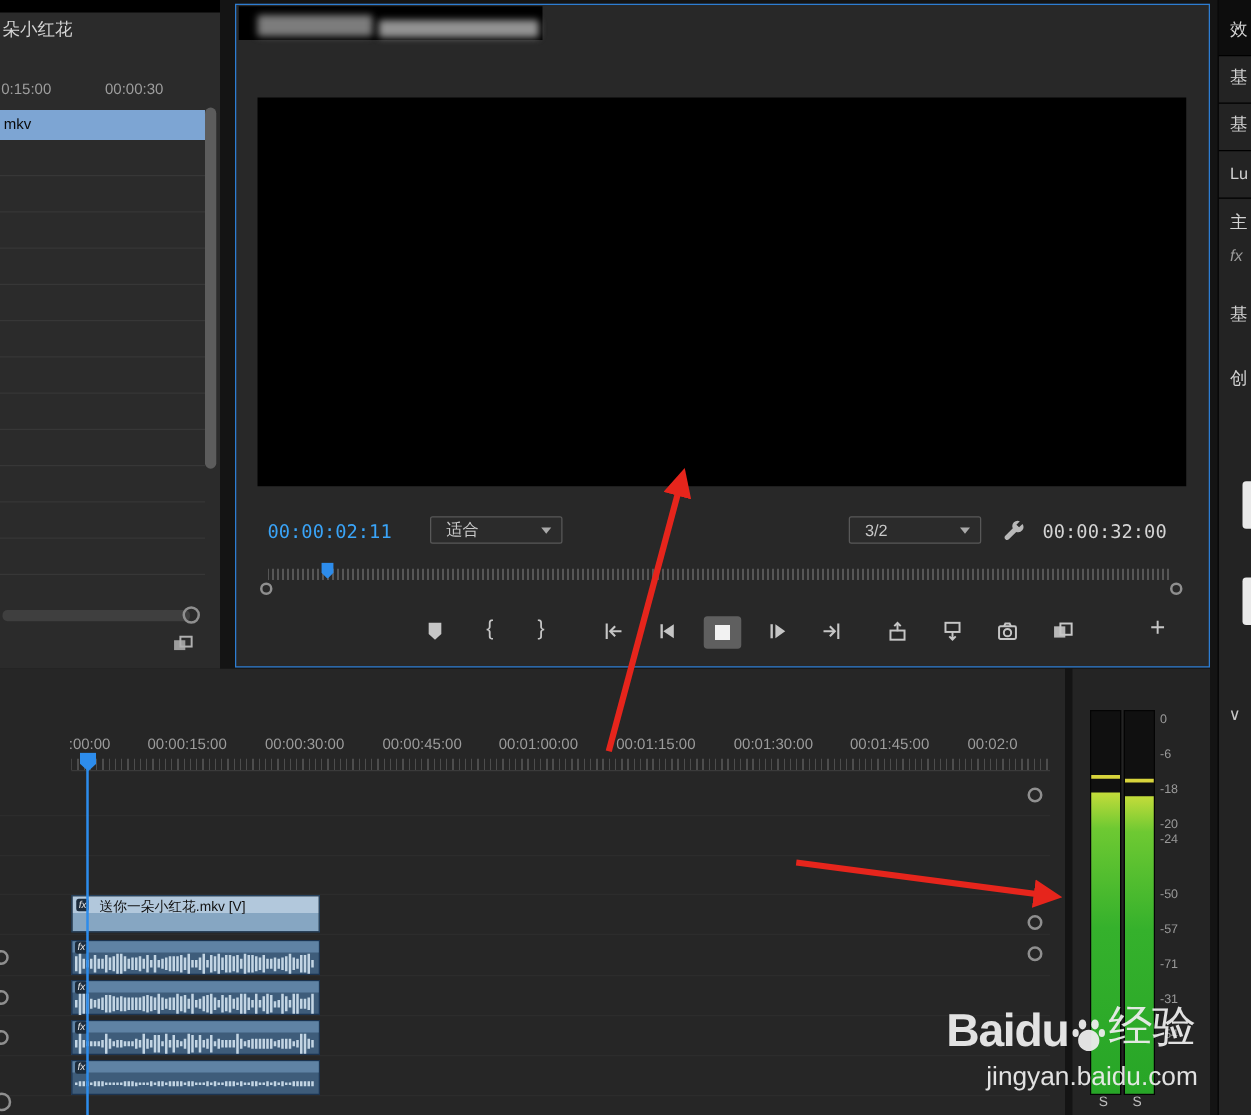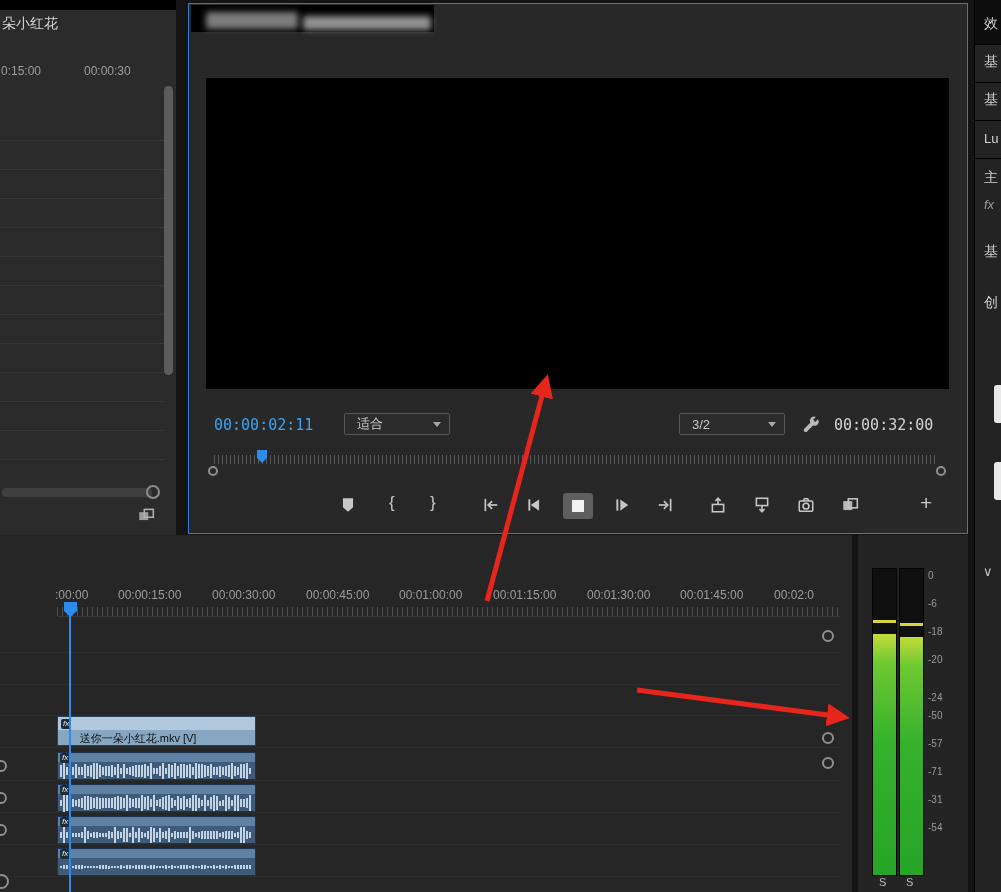--- a/index.html
+++ b/index.html
@@ -35,20 +35,23 @@
 
 <div class="page">
 
   <div class="panel" style="left:0;top:0;width:176px;height:535px;background:#2b2b2b;">
     <div class="abs" style="left:0;top:0;width:176px;height:10px;background:#000;"></div>
     <div class="txt" style="left:2px;top:15px;font-size:14px;color:#d6d6d6;">朵小红花</div>
 
     <div class="txt" style="left:1px;top:64px;font-size:12px;color:#9e9e9e;">0:15:00</div>
     <div class="txt" style="left:84px;top:64px;font-size:12px;color:#9e9e9e;">00:00:30</div>
 
+    <div class="abs" style="left:0;top:88px;width:164px;height:24px;background:#7da5d3;cursor:pointer;">
+      <span class="txt" style="left:3px;top:4px;font-size:12px;color:#0a0a0a;">mkv</span>
+    </div>
 
     <div class="abs" style="left:0;top:112px;width:164px;">
       <div class="rowline"></div>
       <div class="rowline"></div>
       <div class="rowline"></div>
       <div class="rowline"></div>
       <div class="rowline"></div>
       <div class="rowline"></div>
       <div class="rowline"></div>
       <div class="rowline"></div>
@@ -189,21 +192,21 @@
     <div class="lane" style="top:180px;"></div>
     <div class="lane" style="top:212px;"></div>
     <div class="lane" style="top:245px;"></div>
     <div class="lane" style="top:277px;"></div>
     <div class="lane" style="top:309px;"></div>
     <div class="lane" style="top:341px;"></div>
 
     <div class="abs" style="left:57px;top:181px;width:199px;height:30px;cursor:grab;border:1px solid #24405c;box-sizing:border-box;
                 background:linear-gradient(to bottom,#b2c8dc 0%,#b2c8dc 48%,#86a6c2 48%,#86a6c2 100%);">
       <span class="fxb" style="margin:2px 0 0 3px;">fx</span>
-      <span style="font-size:11px;color:#101010;margin-left:4px;vertical-align:top;position:relative;top:14px;">送你一朵小红花.mkv [V]</span>
+      <span style="font-size:11px;color:#101010;margin-left:4px;vertical-align:top;position:relative;top:1px;">送你一朵小红花.mkv [V]</span>
     </div>
 
     <div class="abs" style="left:57px;top:217px;width:199px;height:28px;background:#3e5c7a;border:1px solid #1b3350;box-sizing:border-box;cursor:grab;">
       <div style="height:9px;background:#5f82a4;"><span class="fxb" style="margin-left:2px;">fx</span></div>
       <div class="wave">
           <div class="wbar" style="height: 12.8px;"></div>
           <div class="wbar" style="height: 15.9px;"></div>
           <div class="wbar" style="height: 8.6px;"></div>
           <div class="wbar" style="height: 6.2px;"></div>
           <div class="wbar" style="height: 7.7px;"></div>
@@ -501,21 +504,21 @@
     <div class="abs" style="left:41px;top:33px;width:25px;height:308px;background:#101010;border:1px solid #040404;box-sizing:border-box;">
       <div class="abs" style="left:0;right:0;top:54px;height:3px;background:#d8d43c;"></div>
       <div class="abs" style="left:0;right:0;top:68px;bottom:0;
                   background:linear-gradient(to bottom,#c3dc3a 0%,#6ec932 12%,#35b12c 45%,#27a527 100%);"></div>
     </div>
 
     <div class="txt" style="left:70px;top:35px;font-size:10px;color:#9a9a9a;">0</div>
     <div class="txt" style="left:70px;top:63px;font-size:10px;color:#9a9a9a;">-6</div>
     <div class="txt" style="left:70px;top:91px;font-size:10px;color:#9a9a9a;">-18</div>
     <div class="txt" style="left:70px;top:119px;font-size:10px;color:#9a9a9a;">-20</div>
-    <div class="txt" style="left:70px;top:157px;font-size:10px;color:#9a9a9a;">-24</div>
+    <div class="txt" style="left:70px;top:131px;font-size:10px;color:#9a9a9a;">-24</div>
     <div class="txt" style="left:70px;top:175px;font-size:10px;color:#9a9a9a;">-50</div>
     <div class="txt" style="left:70px;top:203px;font-size:10px;color:#9a9a9a;">-57</div>
     <div class="txt" style="left:70px;top:231px;font-size:10px;color:#9a9a9a;">-71</div>
     <div class="txt" style="left:70px;top:259px;font-size:10px;color:#9a9a9a;">-31</div>
     <div class="txt" style="left:70px;top:287px;font-size:10px;color:#9a9a9a;">-54</div>
 
     <div class="txt" style="left:21px;top:341px;font-size:11px;color:#bdbdbd;cursor:pointer;">S</div>
     <div class="txt" style="left:48px;top:341px;font-size:11px;color:#bdbdbd;cursor:pointer;">S</div>
   </div>
 
@@ -541,14 +544,28 @@
   <svg style="position:absolute;left:0;top:0;width:1001px;height:892px;pointer-events:none;z-index:50;" viewBox="0 0 1001 892">
     <defs>
       <marker id="ah" viewBox="0 0 10 10" refX="7" refY="5" markerWidth="4.6" markerHeight="4.6" orient="auto">
         <path d="M0 0 L10 5 L0 10 z" fill="#e6251c"></path>
       </marker>
     </defs>
     <line x1="487" y1="601" x2="546" y2="381" stroke="#e6251c" stroke-width="5" marker-end="url(#ah)"></line>
     <line x1="637" y1="690" x2="843" y2="717" stroke="#e6251c" stroke-width="5" marker-end="url(#ah)"></line>
   </svg>
 
+  <div class="abs" style="left:757px;top:798px;z-index:60;">
+    <div style="display:flex;align-items:flex-end;">
+      <span class="wm" style="font-size:37px;font-weight:bold;letter-spacing:-1px;">Baidu</span>
+      <svg width="30" height="30" viewBox="0 0 24 24" style="margin:0 1px 4px 1px;" fill="rgba(236,236,236,0.95)">
+        <ellipse cx="8" cy="6" rx="2.4" ry="3.2"></ellipse>
+          <ellipse cx="16" cy="6" rx="2.4" ry="3.2"></ellipse>
+        <ellipse cx="3.6" cy="11.5" rx="2" ry="2.6"></ellipse>
+          <ellipse cx="20.4" cy="11.5" rx="2" ry="2.6"></ellipse>
+        <path d="M12 9.5 c-4 0 -6.8 3.4 -6.8 6.8 a5 5 0 0 0 13.6 0 c0 -3.4 -2.8 -6.8 -6.8 -6.8 z"></path>
+      </svg>
+      <span class="wm" style="font-size:35px;font-weight:500;margin-bottom:1px;">经验</span>
+    </div>
+    <div class="wm" style="font-size:21px;margin:4px 0 0 32px;">jingyan.baidu.com</div>
+  </div>
 
 </div>
 
 </body></html>

